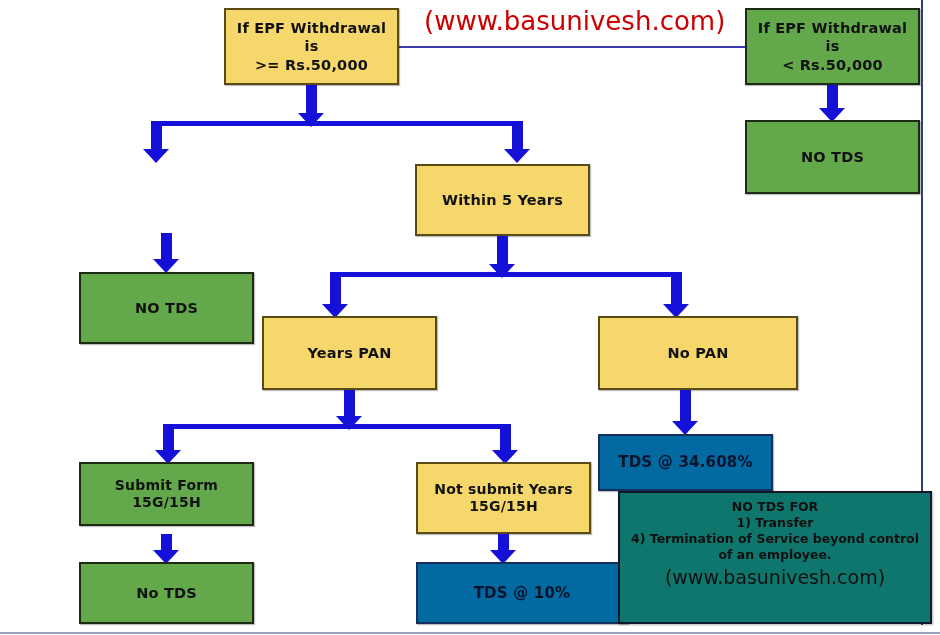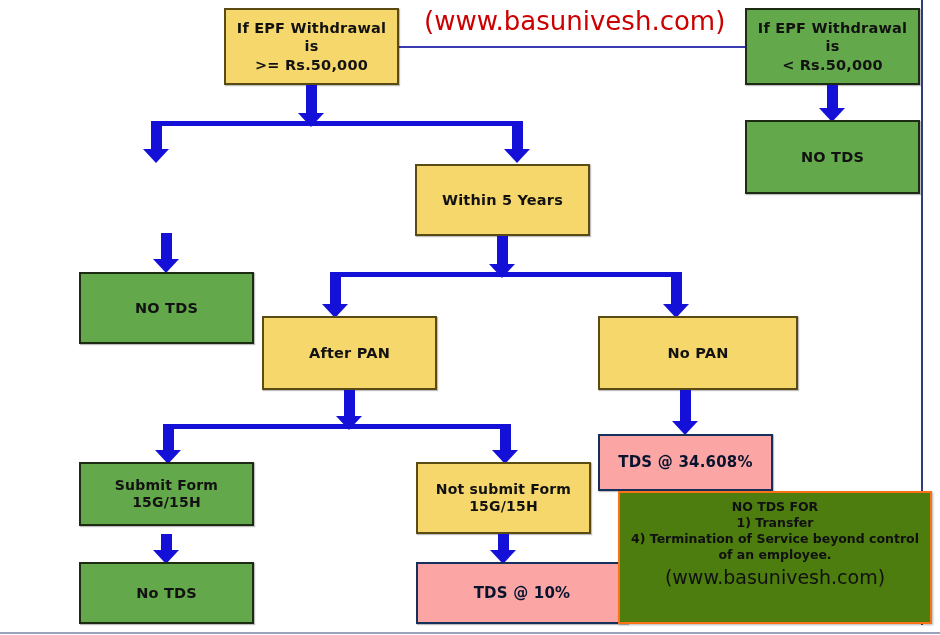--- a/index.html
+++ b/index.html
@@ -29,28 +29,28 @@
     text-align: center;
     font-weight: bold;
     color: #121212;
     line-height: 1.25;
     letter-spacing: 0.2px;
     white-space: pre-line;
     box-shadow: 1px 1px 1px rgba(0,0,0,0.25);
   }
   .node.yellow { background: #f6d76b; border-color: #5a4a13; }
   .node.green  { background: #63a84a; border-color: #1d2b14; }
-  .node.blue   { background: #fca5a5; border-color: #16305e; color: #08142e; }
+  .node.blue   { background: #0369a1; border-color: #16305e; color: #08142e; }
 
   
   .note {
     position: absolute;
     box-sizing: border-box;
-    background: #4d7c0f;
-    border: 2px solid #f97316;
+    background: #0f766e;
+    border: 2px solid #0f172a;
     color: #101010;
     text-align: center;
     font-weight: bold;
     line-height: 1.28;
     padding: 6px 4px 4px 4px;
     box-shadow: 1px 1px 2px rgba(0,0,0,0.3);
   }
   .note .note-line { display: block; font-size: 12.5px; }
   .note .note-site { display: block; font-size: 19px; font-weight: normal; margin-top: 2px; }
 
@@ -140,21 +140,21 @@
 
   <div class="vline" style="left:497px; top:236px; height:30px;"></div>
   <div class="arrowhead" style="left:489px; top:264px;"></div>
 
   <div class="hline" style="left:330px; top:272px; width:352px;"></div>
   <div class="arrow-stub" style="left:330px; top:272px; height:34px;"></div>
   <div class="arrowhead" style="left:322px; top:304px;"></div>
   <div class="arrow-stub" style="left:671px; top:272px; height:34px;"></div>
   <div class="arrowhead" style="left:663px; top:304px;"></div>
 
-  <div class="node yellow" style="left:262px; top:316px; width:175px; height:74px; font-size:14.5px;">After PAN</div>
+  <div class="node yellow" style="left:262px; top:316px; width:175px; height:74px; font-size:14.5px;">Years PAN</div>
 
   <div class="vline" style="left:344px; top:390px; height:28px;"></div>
   <div class="arrowhead" style="left:336px; top:416px;"></div>
 
   <div class="hline" style="left:163px; top:424px; width:348px;"></div>
   <div class="arrow-stub" style="left:163px; top:424px; height:28px;"></div>
   <div class="arrowhead" style="left:155px; top:450px;"></div>
   <div class="arrow-stub" style="left:500px; top:424px; height:28px;"></div>
   <div class="arrowhead" style="left:492px; top:450px;"></div>
 
@@ -166,21 +166,21 @@
   <div class="node blue" style="left:598px; top:434px; width:175px; height:57px; font-size:15px;">TDS @ 34.608%</div>
 
   <div class="node green" style="left:79px; top:462px; width:175px; height:64px; font-size:14px;">Submit Form
 15G/15H</div>
 
   <div class="vline" style="left:161px; top:534px; height:18px;"></div>
   <div class="arrowhead" style="left:153px; top:550px;"></div>
 
   <div class="node green" style="left:79px; top:562px; width:175px; height:62px; font-size:14.5px;">No TDS</div>
 
-  <div class="node yellow" style="left:416px; top:462px; width:175px; height:72px; font-size:14px;">Not submit Form
+  <div class="node yellow" style="left:416px; top:462px; width:175px; height:72px; font-size:14px;">Not submit Years
 15G/15H</div>
 
   <div class="vline" style="left:498px; top:534px; height:18px;"></div>
   <div class="arrowhead" style="left:490px; top:550px;"></div>
 
   <div class="node blue" style="left:416px; top:562px; width:212px; height:62px; font-size:15px;">TDS @ 10%</div>
 
   <div class="node green" style="left:745px; top:8px; width:175px; height:77px; font-size:14.5px;">If EPF Withdrawal
 is
 &lt; Rs.50,000</div>

